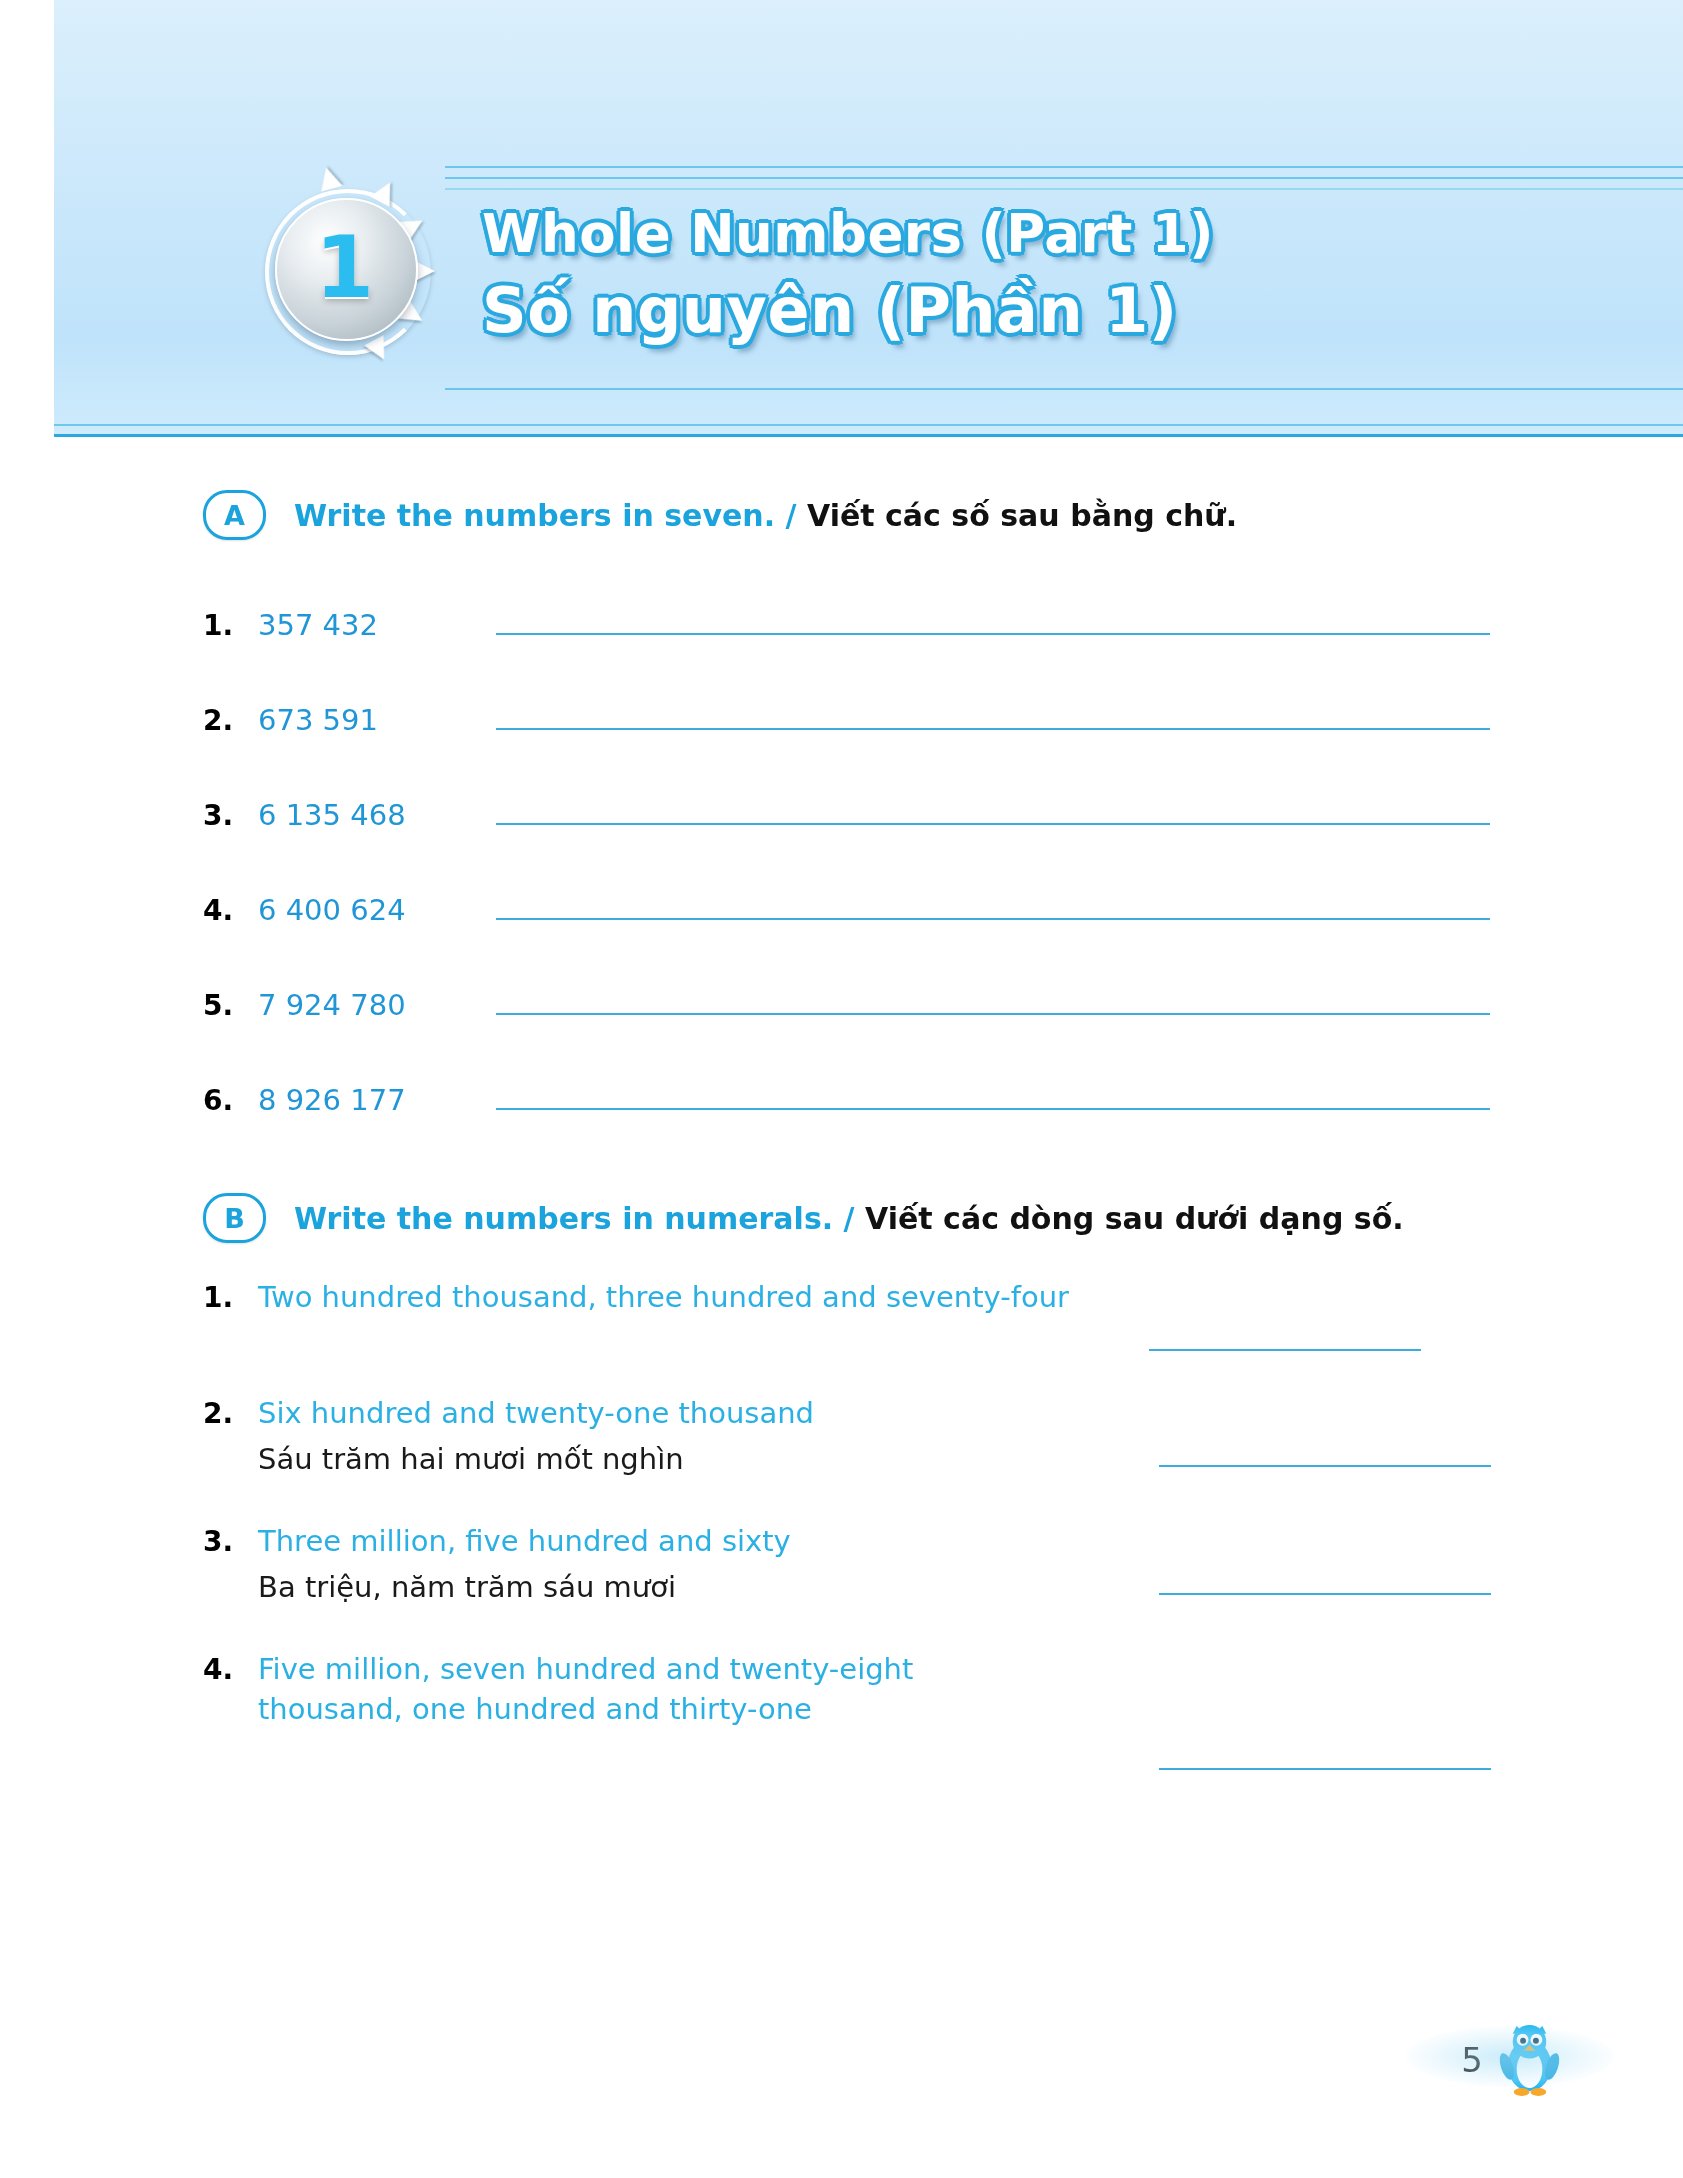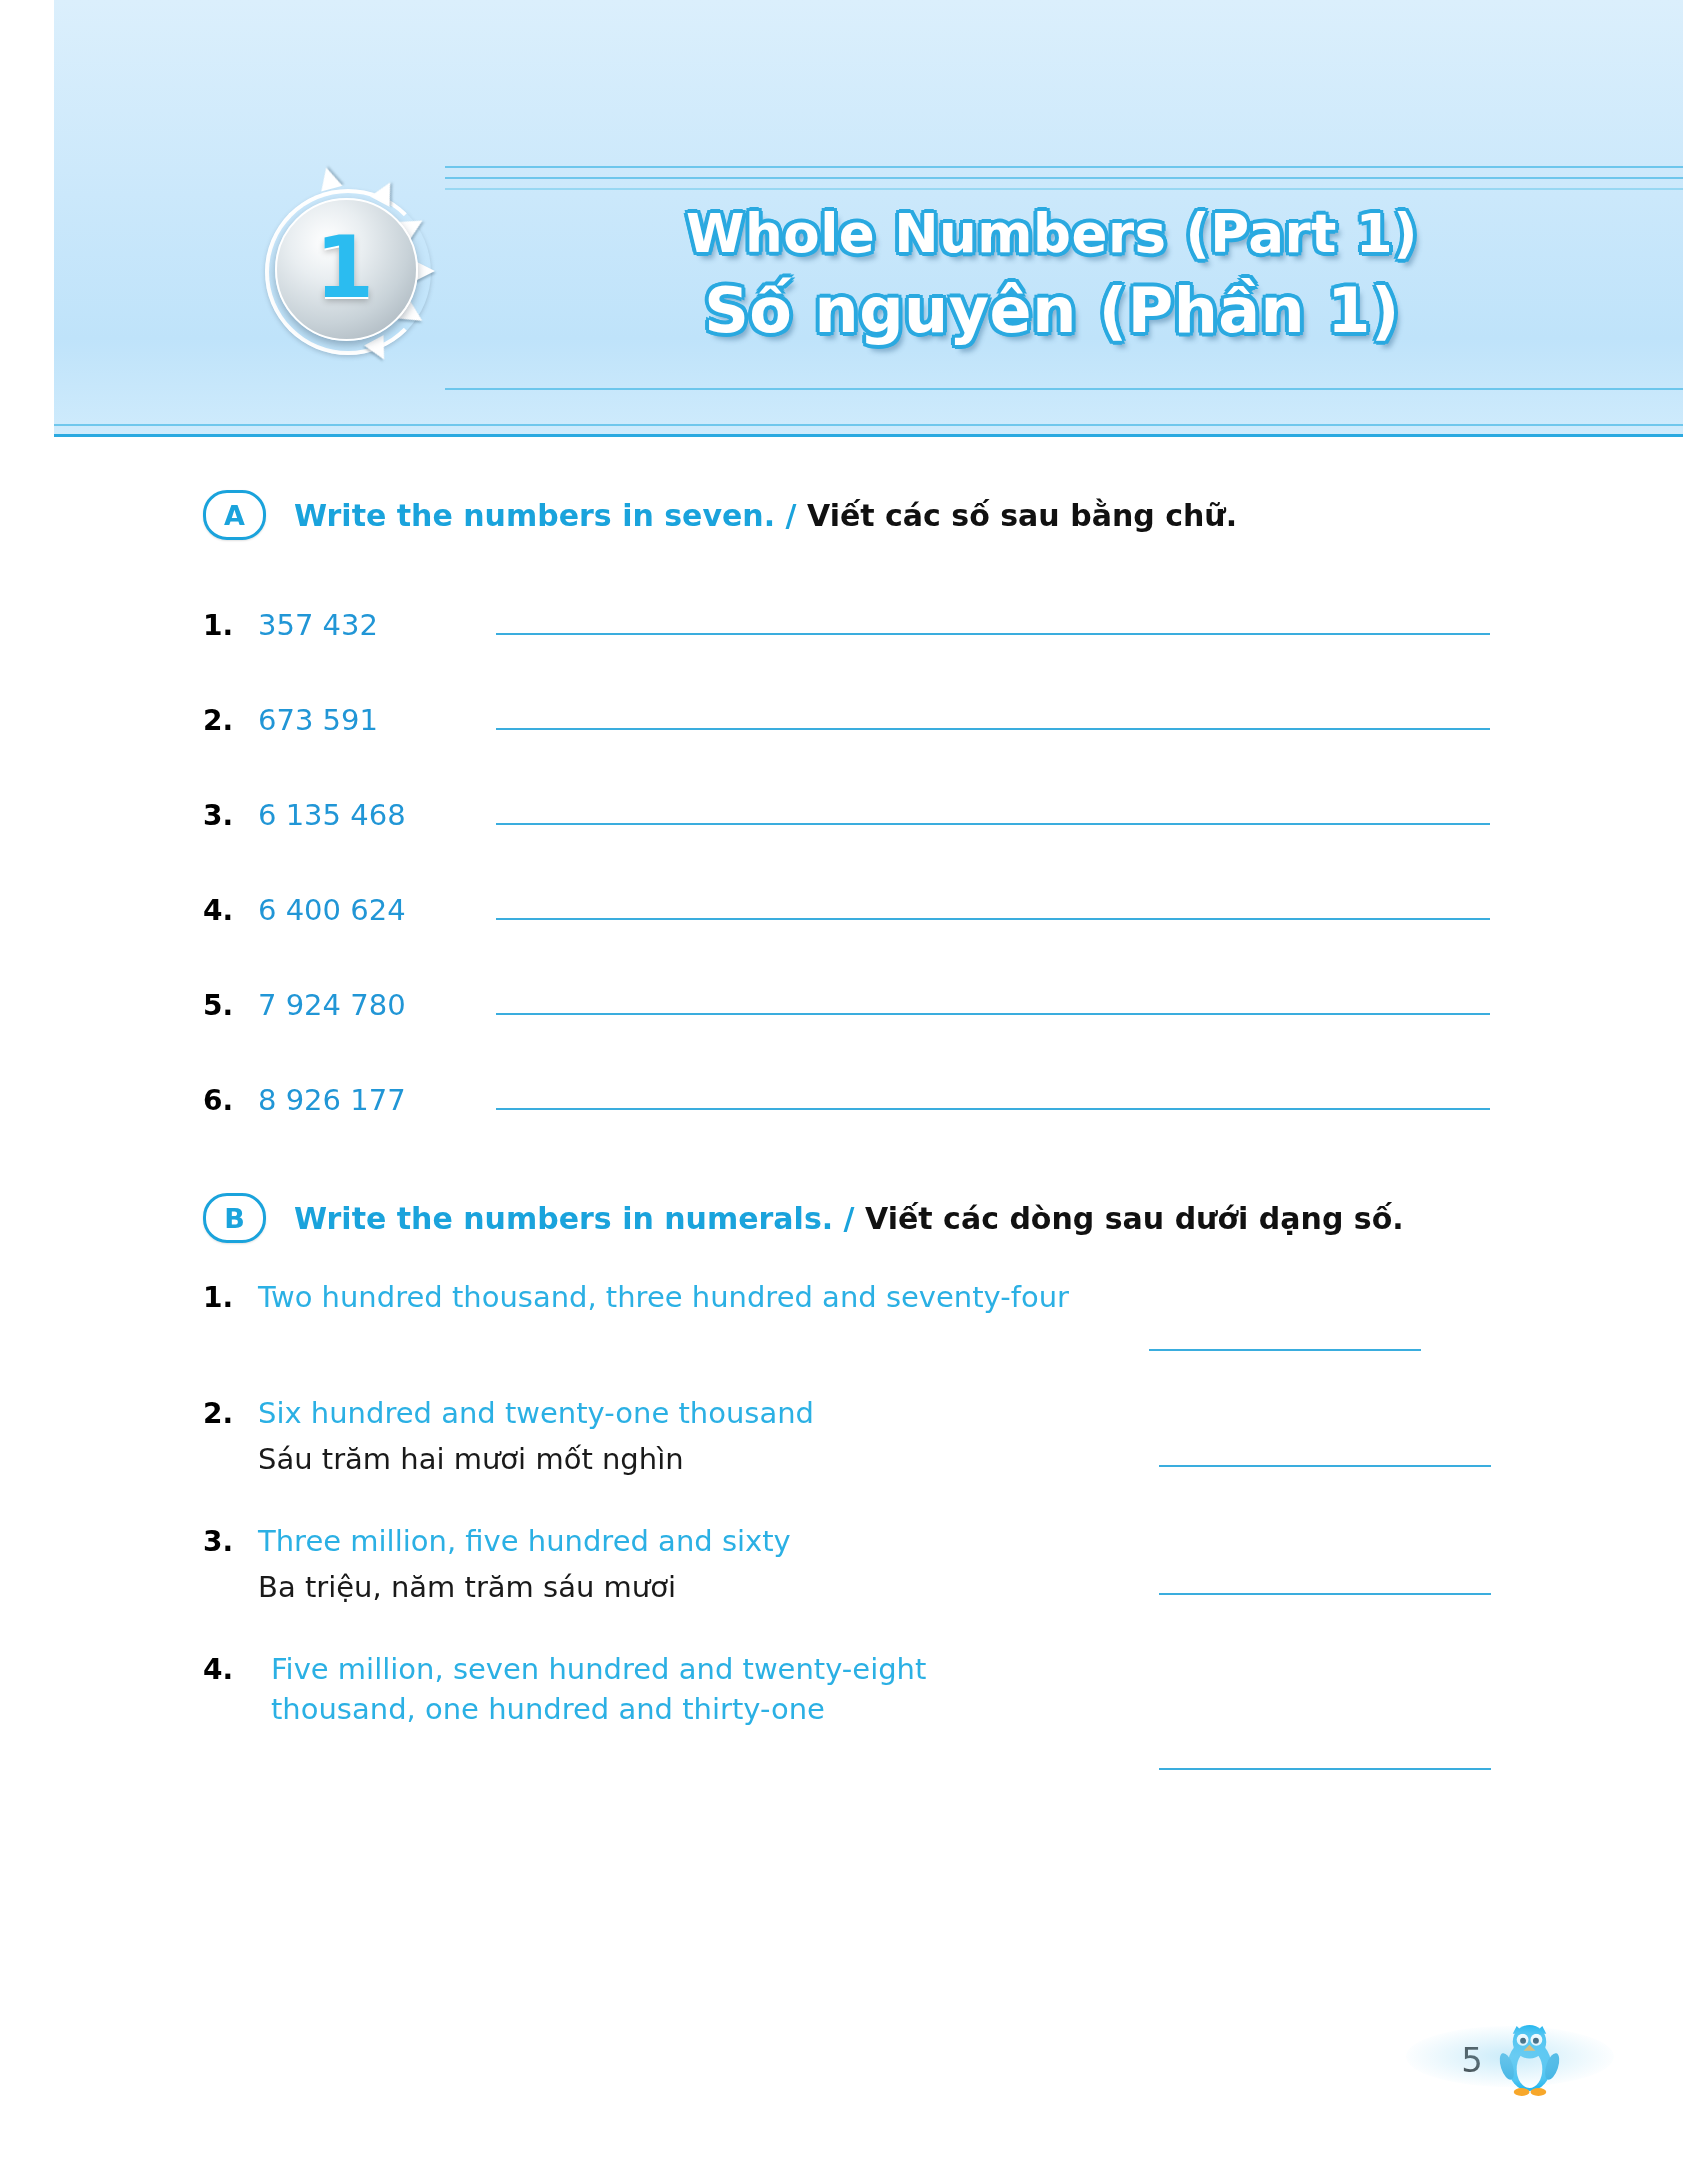--- a/index.html
+++ b/index.html
@@ -123,24 +123,24 @@
     width: 0; height: 0;
     border-style: solid;
     border-color: transparent;
     border-left-color: #ffffff;
     filter: drop-shadow(1px 2px 1px rgba(60,90,110,.35));
   }
 
   
   .title-block {
     position: absolute;
-    left: 399px;
+    left: 428px;
     top: 203px;
     width: 1198px;
-    text-align: center;
+    text-align: left;
   }
   .title-en, .title-vi {
     font-family: "DejaVu Sans", sans-serif;
     font-weight: bold;
     color: #ffffff;
     letter-spacing: 0.5px;
     line-height: 1.18;
     text-shadow:
       -3px -3px 0 #2aa9e0, 3px -3px 0 #2aa9e0, -3px 3px 0 #2aa9e0, 3px 3px 0 #2aa9e0,
       -4px 0 0 #2aa9e0, 4px 0 0 #2aa9e0, 0 -4px 0 #2aa9e0, 0 4px 0 #2aa9e0,
@@ -400,21 +400,21 @@
       <div class="texts">
         <div class="en">Three million, five hundred and sixty</div>
         <div class="vi">Ba triệu, năm trăm sáu mươi</div>
       </div>
       <span class="answer-rule"></span>
     </div>
 
     <div class="rowB r4">
       <span class="num">4.</span>
       <div class="texts">
-        <div class="en" style="max-width:752px;margin-left:13px;">Five million, seven hundred and twenty-eight thousand, one hundred and thirty-one</div>
+        <div class="en" style="max-width:752px;">Five million, seven hundred and twenty-eight thousand, one hundred and thirty-one</div>
       </div>
       <span class="answer-rule"></span>
     </div>
 
   </div>
 
   <div class="footer">
     <span class="page-num">5</span>
     <div class="mascot">
       <div class="glow"></div>

